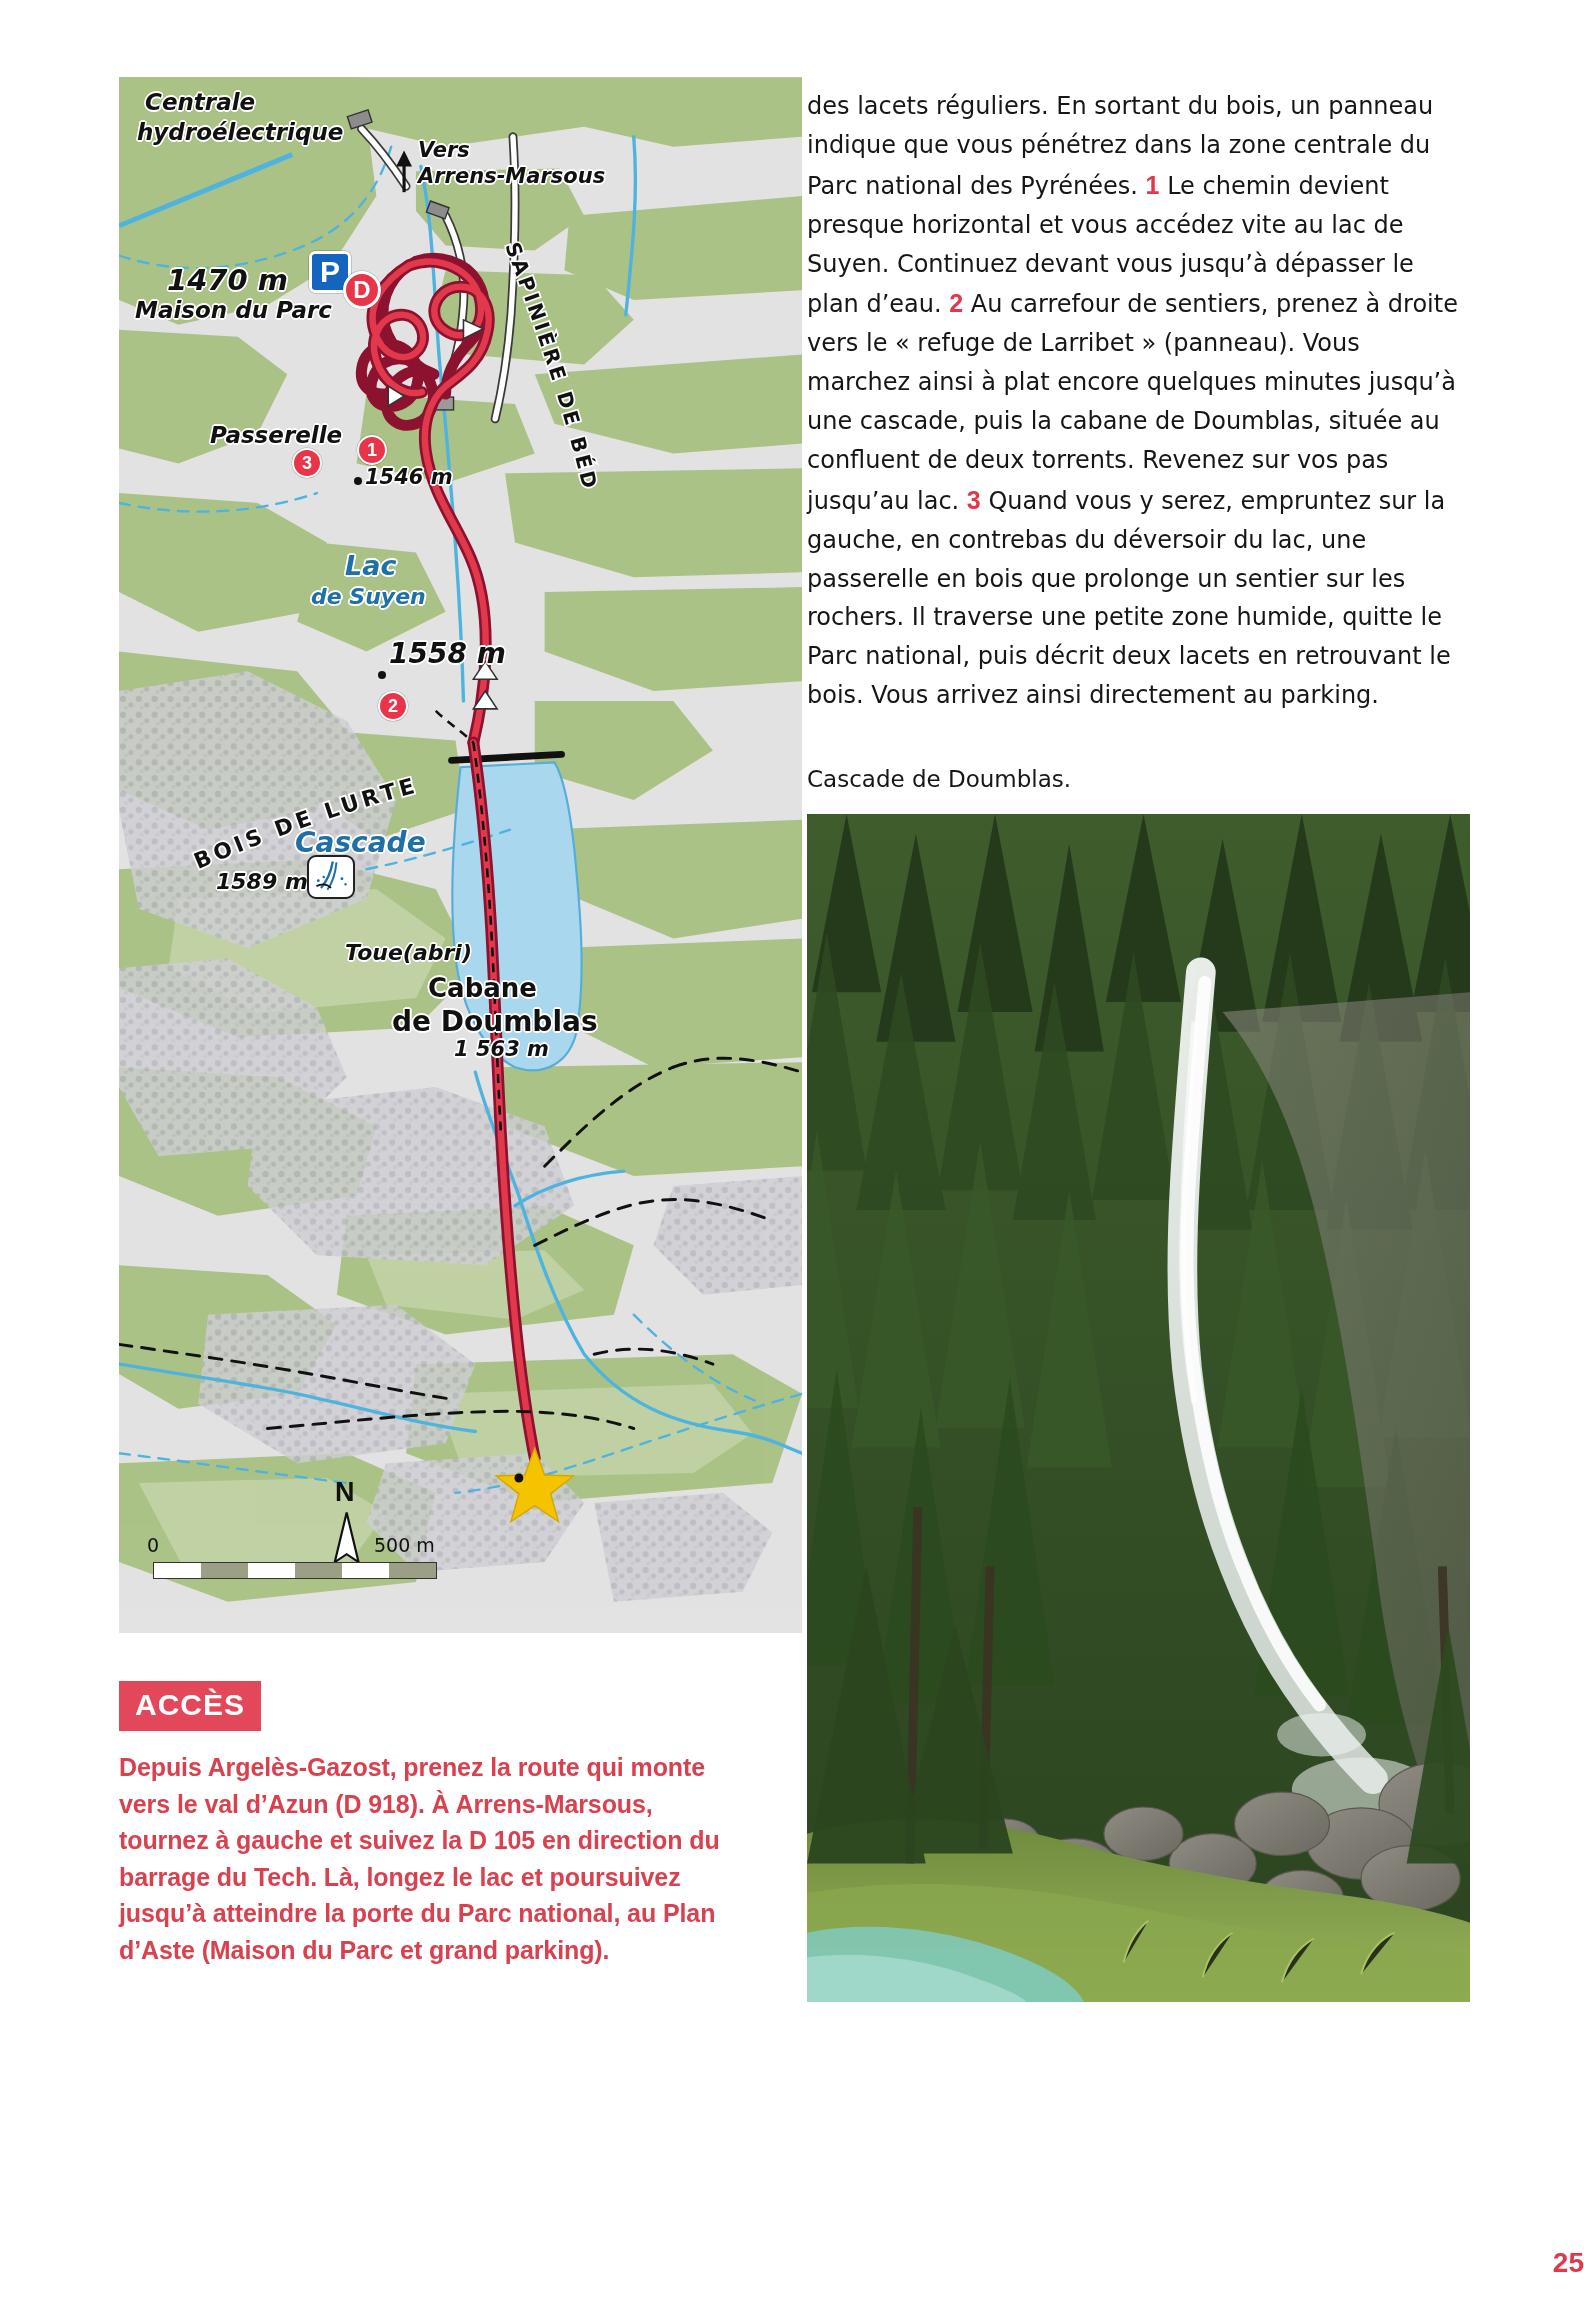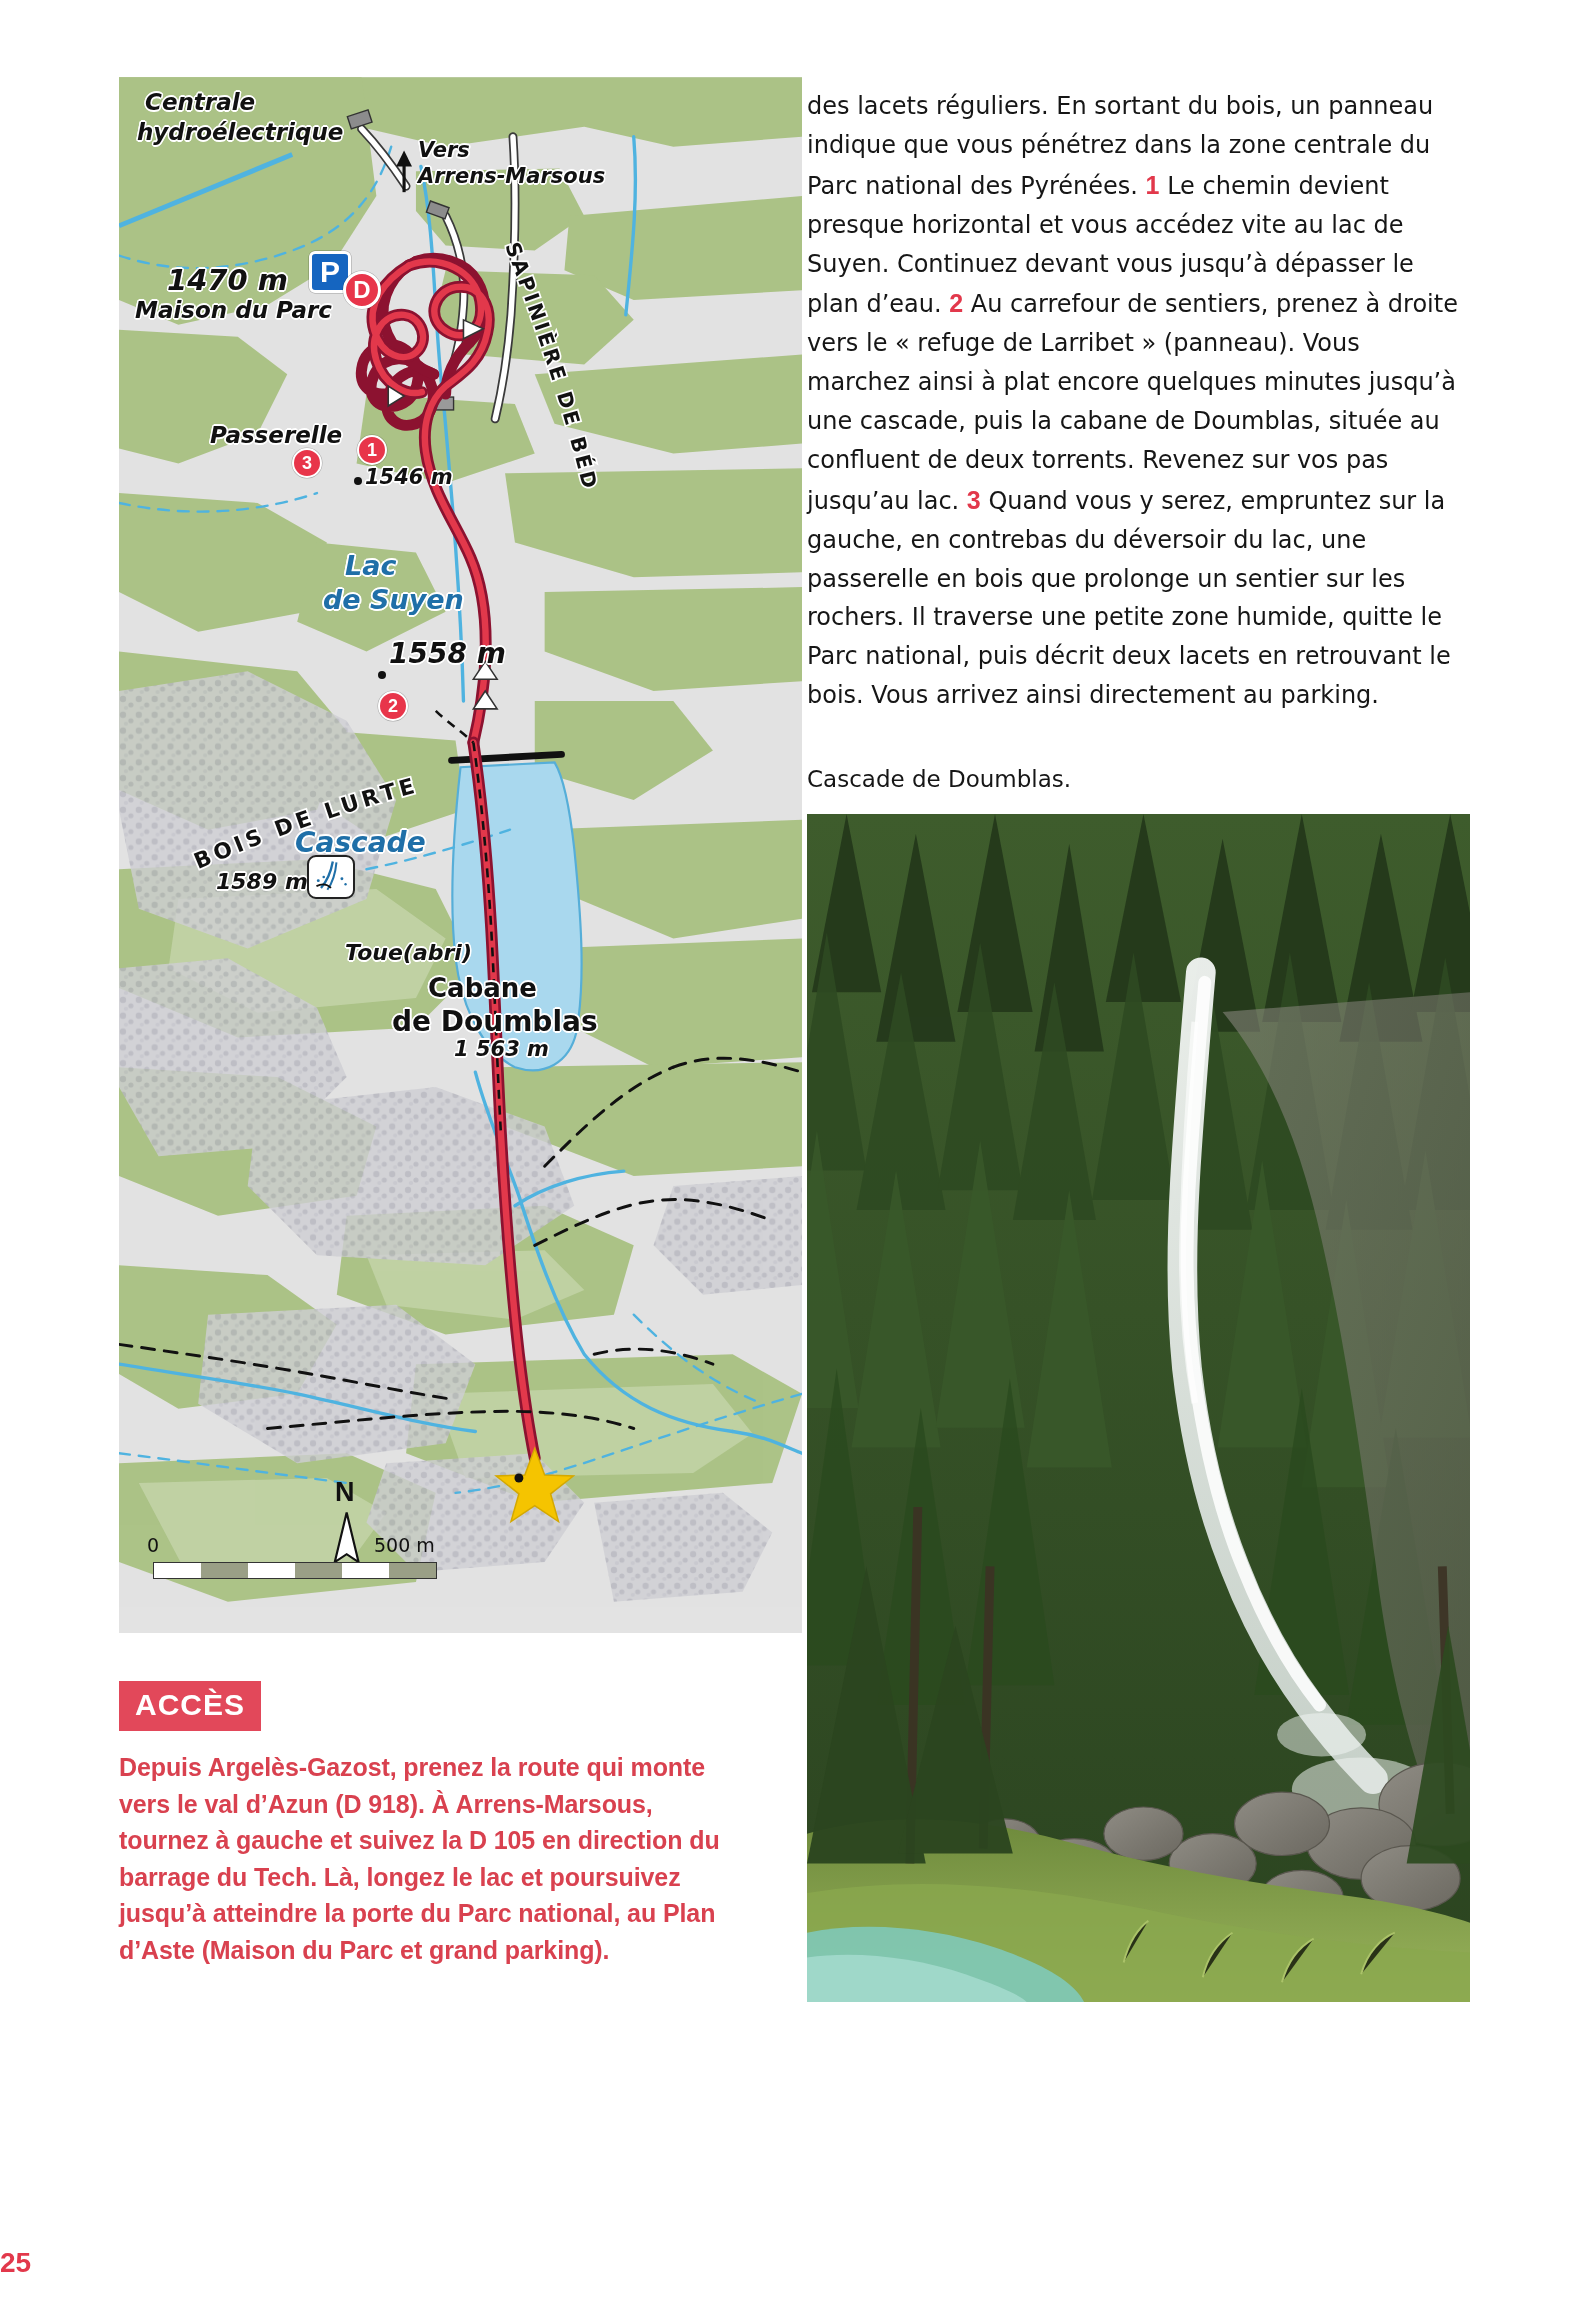--- a/index.html
+++ b/index.html
@@ -121,21 +121,21 @@
     font-size:23px;
   }
   .photo {
     margin-top:22px; width:663px; height:1188px;
     position:relative; overflow:hidden; background:#2d4422;
   }
   .photo svg { display:block; width:663px; height:1188px; }
 
   
   .pagenum {
-    position:absolute; left:0; right:7px; bottom:36px; text-align:left;
+    position:absolute; left:0; right:0; bottom:36px; text-align:right;
     color:#e2384b; font-weight:bold; font-size:28px;
     font-family:"Liberation Sans",sans-serif;
   }
 </style>
 </head>
 <body>
 
 <div class="page">
 
   <div class="left-col">
@@ -360,21 +360,21 @@
       <div class="wp" style="left:173px; top:371px;">
         <span>3</span>
       </div>
       <div class="wp" style="left:238px; top:358px;">
         <span>1</span>
       </div>
       <span class="spot-dot" style="left:235px; top:400px;"></span>
       <span class="mlabel italic" style="left:246px; top:388px; font-size:21px;">1546 m</span>
 
       <span class="mlabel blue" style="left:226px; top:473px; font-size:27px;">Lac</span>
-      <span class="mlabel blue" style="left:204px; top:507px; font-size:27px;">de Suyen</span>
+      <span class="mlabel blue" style="left:192px; top:507px; font-size:22px;">de Suyen</span>
 
       <span class="spot-dot" style="left:259px; top:594px;"></span>
       <span class="mlabel italic" style="left:270px; top:560px; font-size:28px;text-align:right;">1558 m</span>
       <div class="wp" style="left:259px; top:614px;">
         <span>2</span>
       </div>
 
       <span class="mlabel blue" style="left:176px; top:749px; font-size:28px;">Cascade</span>
       <span class="mlabel italic" style="left:97px; top:792px; font-size:22px;">1589 m</span>
       <div class="casc-icon" style="left:188px; top:778px;">

